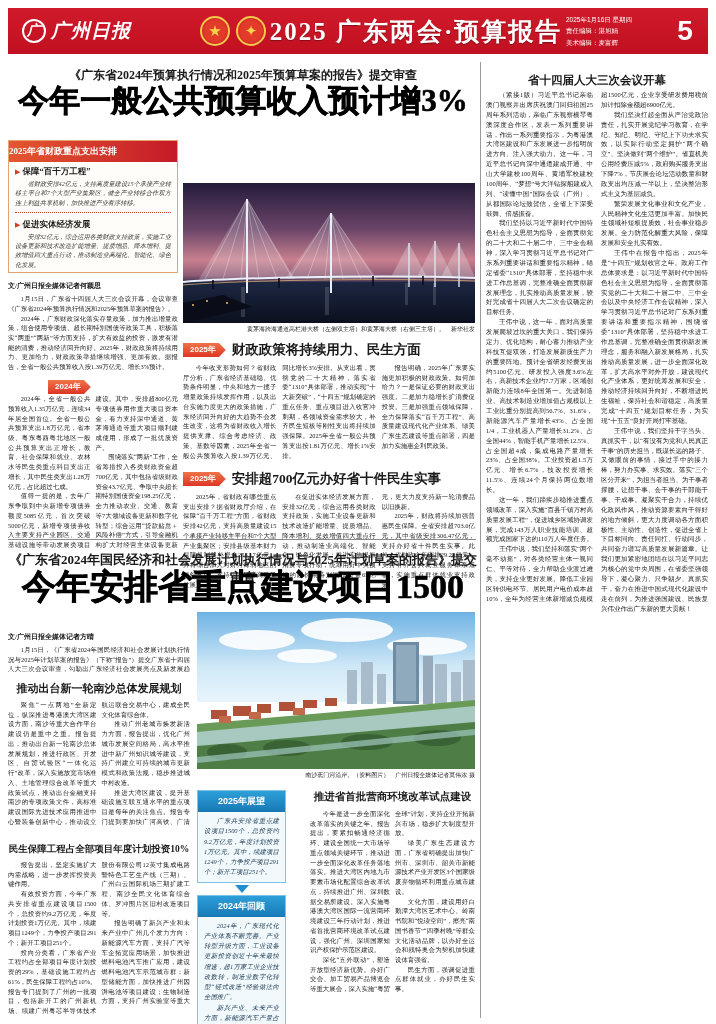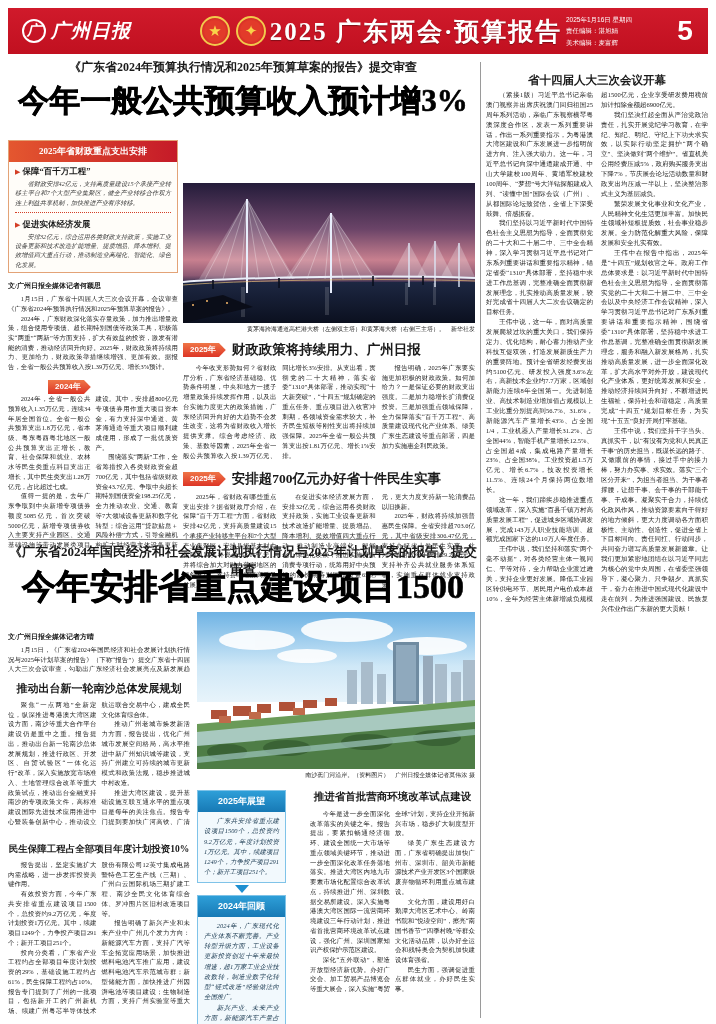--- a/index.html
+++ b/index.html
@@ -15,32 +15,32 @@
                font-size:14px;font-weight:bold;font-style:italic;}
   .logo-text{font-size:19px;font-weight:bold;font-style:italic;margin-left:5px;letter-spacing:1px;}
   .emblems{display:flex;gap:6px;margin-left:28px;}
   .emblem{width:30px;height:30px;border-radius:50%;background:radial-gradient(#e23b2a 55%,#c01020);border:2px solid #f2c94c;
           display:flex;align-items:center;justify-content:center;color:#f8d349;font-size:15px;line-height:1;}
   .banner-title{flex:1;text-align:center;font-size:25px;font-weight:900;letter-spacing:2px;text-shadow:0 1px 1px rgba(0,0,0,.35);}
   .banner-info{width:96px;font-size:6.5px;line-height:1.7;font-family:"Liberation Sans",sans-serif;}
   .page-num{width:46px;font-size:28px;font-weight:900;text-align:center;font-family:"Liberation Sans",sans-serif;}
 
   
-  .kicker{position:absolute;text-align:center;font-weight:bold;}
+  .kicker{position:absolute;text-align:center;font-weight:bold;margin-top:8px;}
   .bighead{position:absolute;text-align:center;font-weight:900;color:#000000;-webkit-text-stroke:.6px #000;}
   .byline{font-size:7px;font-weight:bold;margin:0 0 3px 0;}
   .bodytext p{margin:0;text-indent:2em;text-align:justify;}
   .bodytext{font-size:6.4px;line-height:1.52;overflow:hidden;}
   .cols2{column-count:2;column-gap:5px;}
   .cols3{column-count:3;column-gap:6px;}
 
   
   .colA{position:absolute;left:8px;top:140px;width:170px;}
   .infobox{border:1px solid #e3a377;background:#fffdf9;}
-  .infobox-head{background:linear-gradient(90deg,#e4572f,#c51a28);color:#fff;text-align:center;
+  .infobox-head{background:linear-gradient(90deg,#e4572f,#c51a28);color:#fff;
                 font-size:9px;font-weight:bold;padding:4px 0;}
   .infobox-item{padding:4px 6px 3px 6px;}
   .item-head{font-size:8.5px;font-weight:bold;}
   .item-head .arrow{color:#d43f27;font-size:7px;margin-right:2px;}
   .item-text{font-size:6.2px;font-style:italic;line-height:1.5;text-align:justify;text-indent:2em;color:#3a3a3a;margin-top:1px;}
   .dotted-sep{border-top:1px dotted #d43f27;margin:2px 6px;}
   .tag{display:inline-block;background:linear-gradient(#ef7547,#dd3526);color:#fff;font-weight:bold;
        font-family:"Liberation Sans",sans-serif;font-size:8px;line-height:14px;padding:0 10px 0 7px;
        clip-path:polygon(0 0,84% 0,100% 50%,84% 100%,0 100%);}
   .subhead1{font-size:10.5px;font-weight:900;margin:3px 0 4px 0;}
@@ -181,21 +181,21 @@
       <g fill="#f7b96a">
           <circle cx="10" cy="122" r="1"></circle>
           <circle cx="24" cy="118" r="1"></circle>
           <circle cx="44" cy="120" r="1"></circle>
         </g>
     </svg>
     <div class="photo-caption" data-interactable="false">黄茅海跨海通道高栏港大桥（左侧双主塔）和黄茅海大桥（右侧三主塔）。　新华社发</div>
 
     <div class="sec-row" data-interactable="false">
       <span class="tag" data-interactable="false">2025年</span>
-      <span class="sec-head" data-interactable="false">财政政策将持续用力、广州日报</span>
+      <span class="sec-head" data-interactable="false">财政政策将持续用力、民生方面</span>
     </div>
     <div class="bodytext cols3" style="height:100px;" data-interactable="false">
         <p>今年收支形势如何？省财政厅分析，广东省经济基础稳、优势条件明显，中央和地方一揽子增量政策持续发挥作用，以及出台实施力度更大的政策措施，广东经济回升向好的大趋势不会发生改变，这将为省财政收入增长提供支撑。综合考虑经济、政策、基数等因素，2025年全省一般公共预算收入按1.39万亿元、同比增长3%安排。从支出看，贯彻党的二十大精神，落实省委“1310”具体部署，推动实现“十大新突破”，“十四五”规划确定的重点任务、重点项目进入收官冲刺期，各领域资金需求较大，补齐民生短板等刚性支出将持续加强保障。2025年全省一般公共预算支出按1.81万亿元、增长1%安排。</p>
         <p>报告明确，2025年广东要实施更加积极的财政政策。如何加给力？一是保证必要的财政支出强度。二是加力稳增长扩消费促投资。三是加强重点领域保障，全力保障落实“百千万工程”、高质量建设现代化产业体系、绿美广东生态建设等重点部署，四是加力实施惠企利民政策。</p>
       </div>
 
     <div class="sec-row" data-interactable="false">
       <span class="tag" data-interactable="false">2025年</span>
       <span class="sec-head" data-interactable="false">安排超700亿元办好省十件民生实事</span>
     </div>

